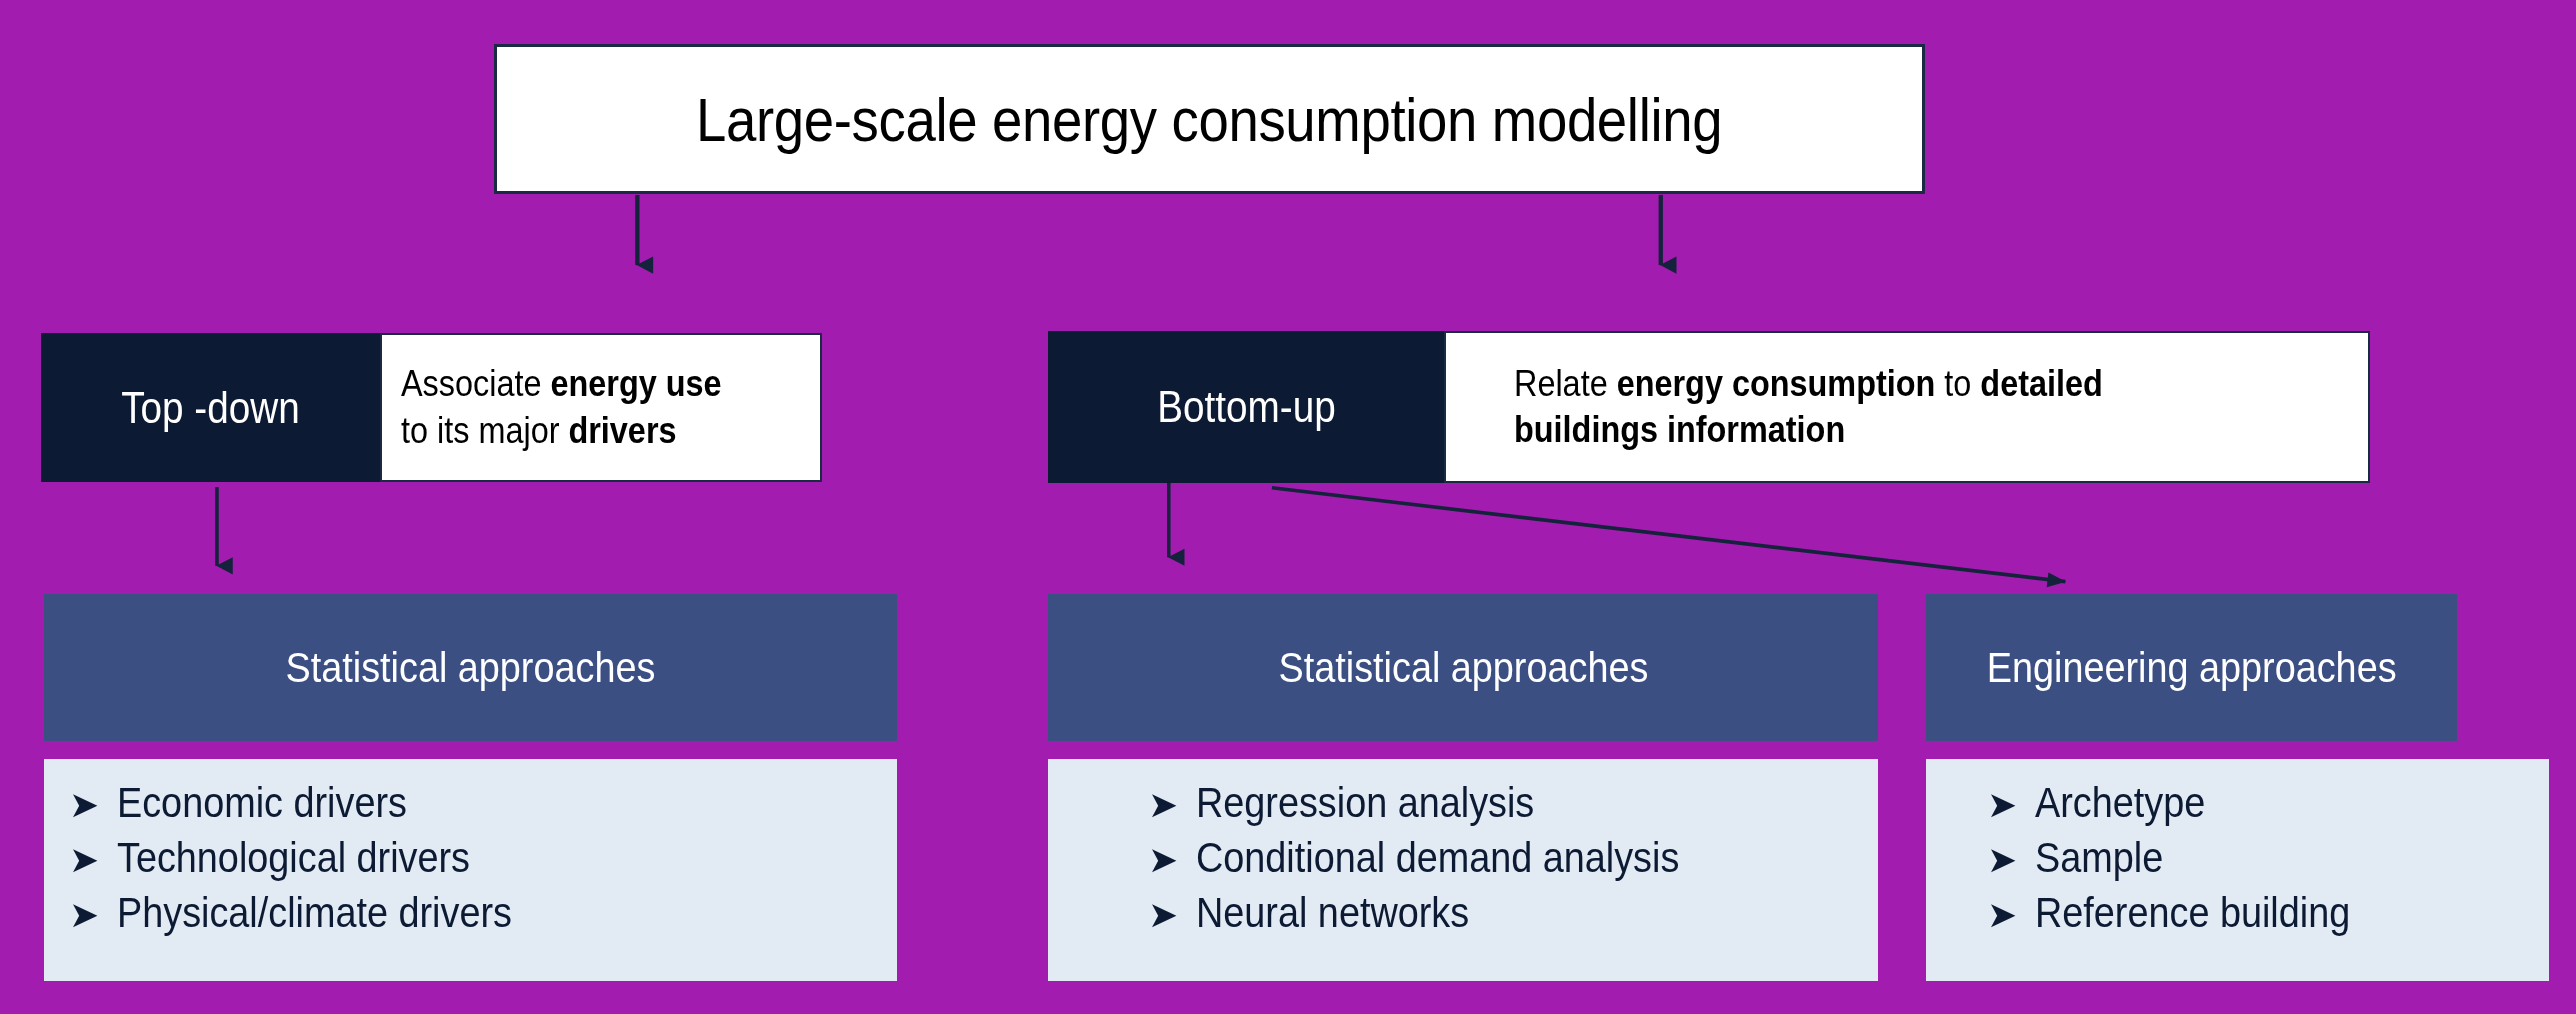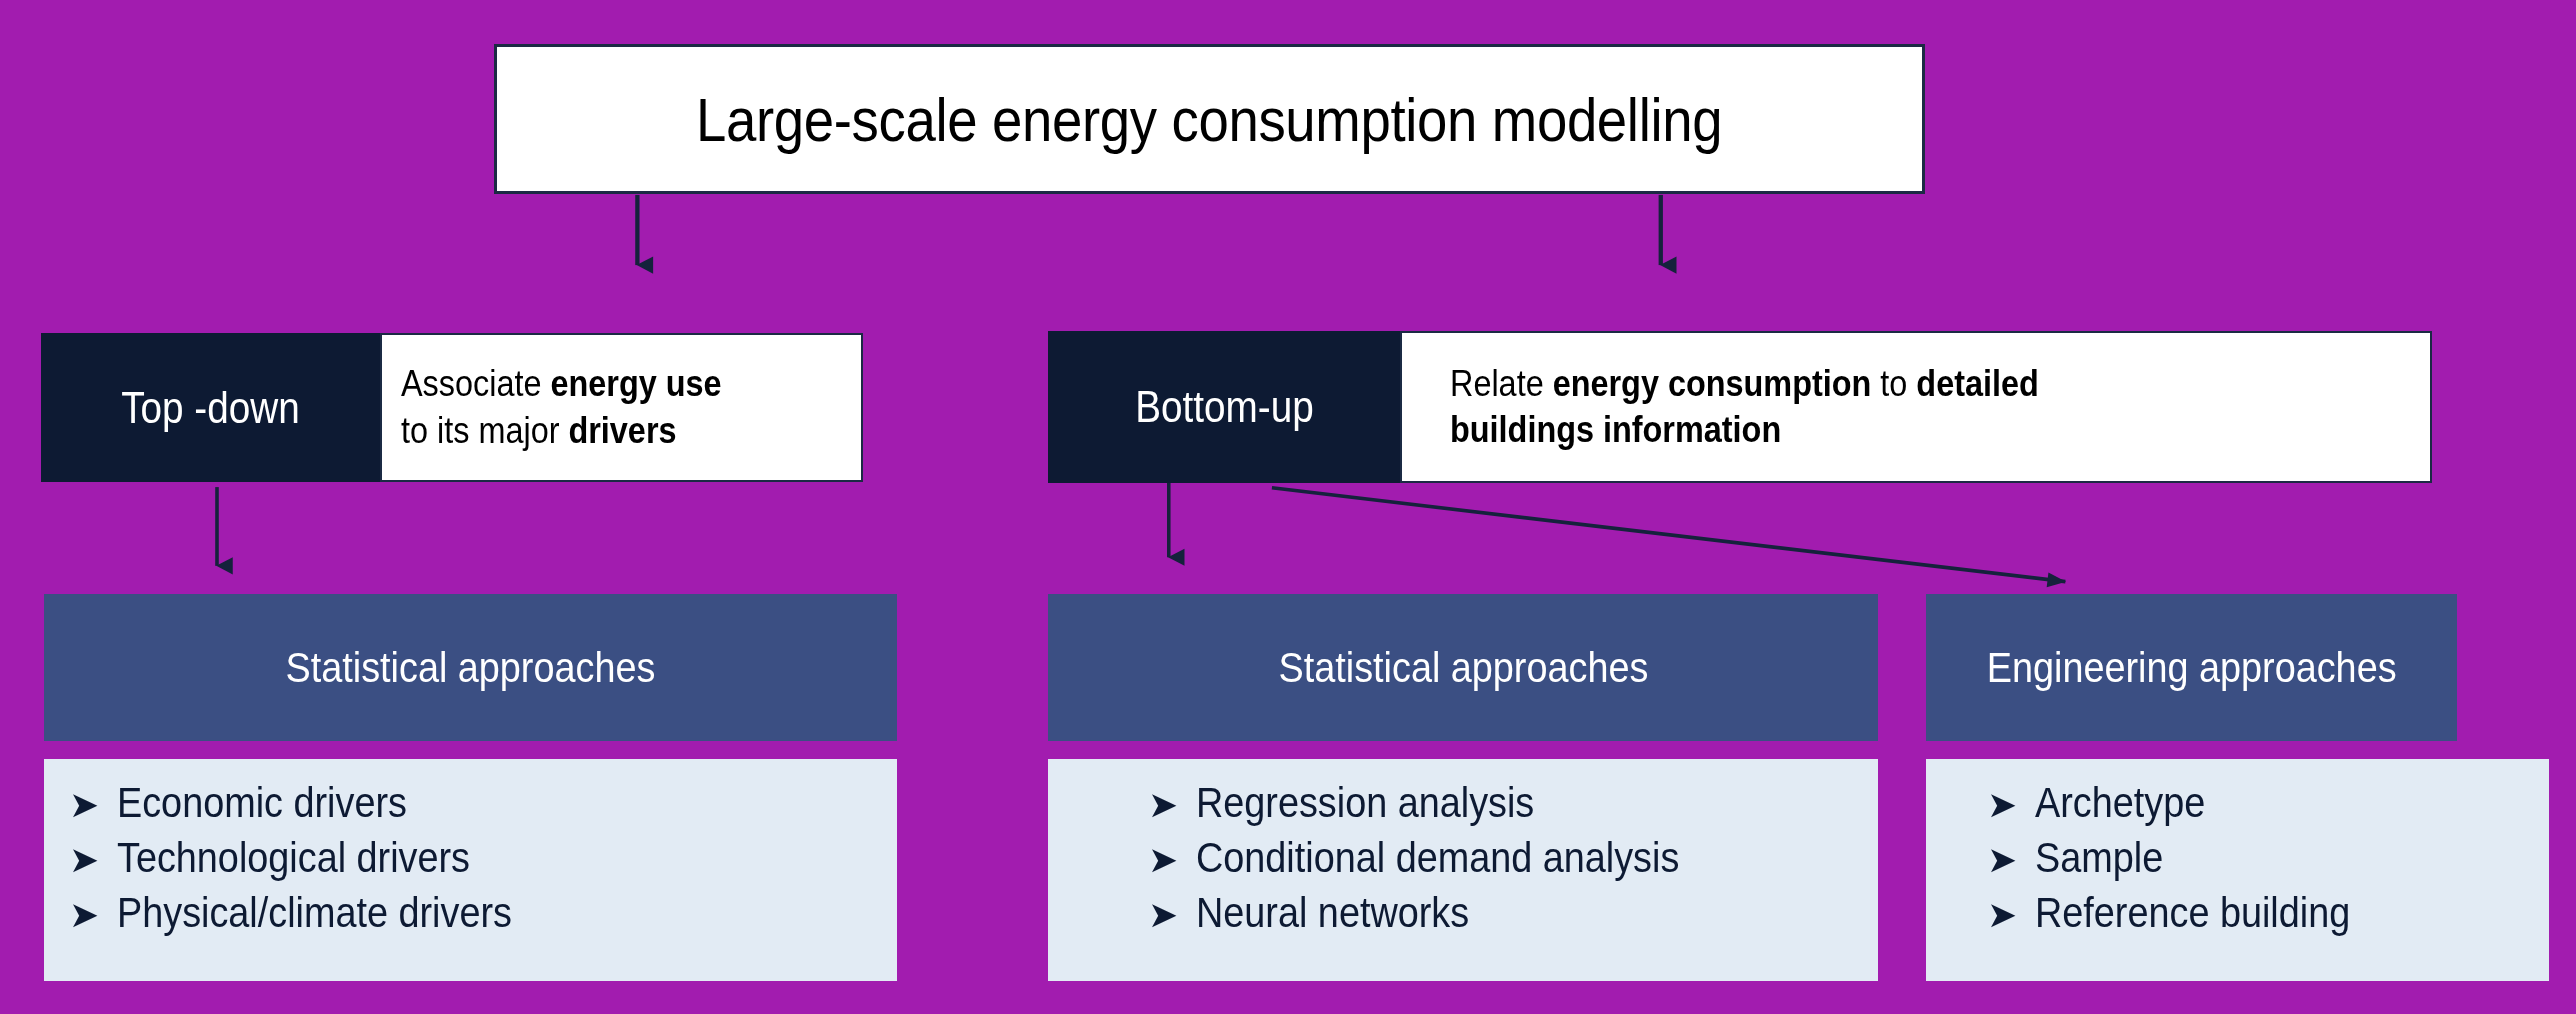--- a/index.html
+++ b/index.html
@@ -81,30 +81,30 @@
   }
   .approach .desc .line b { font-weight: 700; }
 
   #approach-topdown {
     left: 41px;
     top: 333px;
     width: 858px;
     height: 149px;
   }
   #approach-topdown .tag { width: 339px; }
-  #approach-topdown .desc { width: 483px; padding-left: 18.6px; }
+  #approach-topdown .desc { width: 442px; padding-left: 18.6px; }
 
   #approach-bottomup {
     left: 1048px;
     top: 331px;
     width: 1462px;
     height: 152px;
   }
-  #approach-bottomup .tag { width: 352px; }
-  #approach-bottomup .desc { width: 1032px; padding-left: 48px; }
+  #approach-bottomup .tag { width: 396px; }
+  #approach-bottomup .desc { width: 926px; padding-left: 68px; }
 
   
   .column { position: absolute; }
   .col-header {
     background: #3b4f83;
     color: #ffffff;
     display: flex;
     align-items: center;
     justify-content: center;
     box-sizing: border-box;

